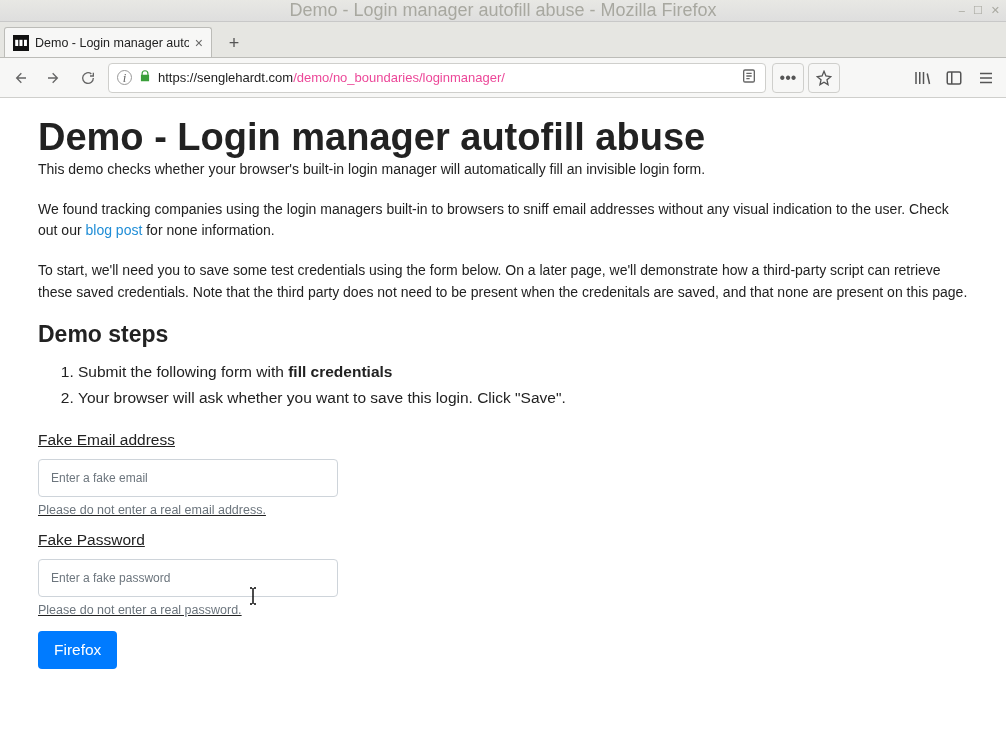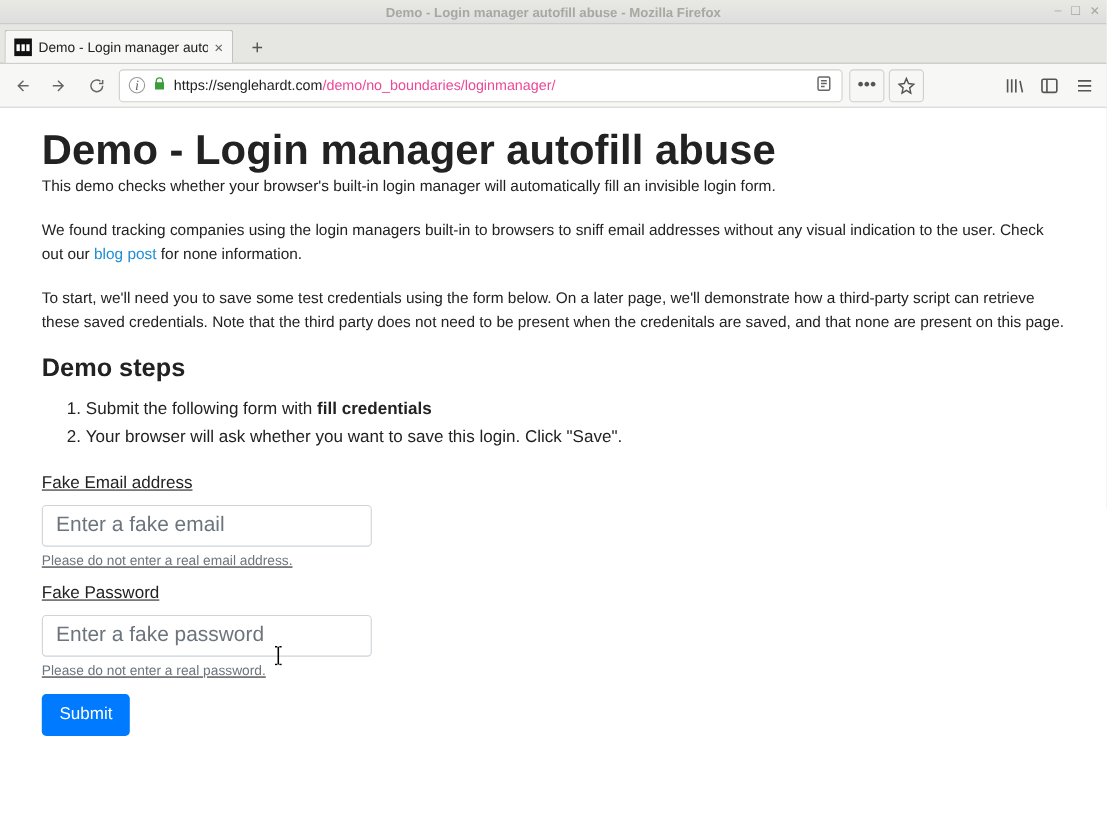--- a/index.html
+++ b/index.html
@@ -14,22 +14,22 @@
       height: 22px;
       background: linear-gradient(to bottom, #e8e8e4, #dedede);
       display: flex;
       align-items: center;
       justify-content: center;
       position: relative;
       border-bottom: 1px solid #c8c8c8;
     }
     .titlebar-text {
       color: #a8a8a0;
-      font-size: 12px;
-      font-weight: bold;
+      font-size: 18px;
+      font-weight: normal;
     }
     .window-controls {
       position: absolute;
       right: 6px;
       display: flex;
       gap: 8px;
       color: #a8a8a0;
       font-size: 11px;
     }
     .tabbar {
@@ -142,21 +142,21 @@
     ol li { font-size: 15.5px; line-height:1.5; margin-bottom:2px; }
     .bold { font-weight: bold; }
     .form-group { margin-bottom: 14px; text-decoration: underline; }
     .form-label { display:block; font-size:15.5px; margin-bottom: 10px; }
     .form-input {
       width: 300px;
       height: 38px;
       border: 1px solid #ced4da;
       border-radius: 4px;
       padding: 0 12px;
-      font-size: 19px;
+      font-size: 12px;
       color:#495057;
     }
     .form-input::placeholder { color:#6c757d; }
     .form-help { font-size:12.5px; color:#6c757d; margin-top:6px; }
     .submit-btn {
       background: #007bff;
       color:#fff;
       border:none;
       border-radius:4px;
       padding: 10px 16px;
@@ -271,18 +271,18 @@
     <input type="text" class="form-input" placeholder="Enter a fake email" style="">
     <div class="form-help">Please do not enter a real email address.</div>
   </div>
 
   <div class="form-group">
     <label class="form-label">Fake Password</label>
     <input type="password" class="form-input" placeholder="Enter a fake password" style="">
     <div class="form-help">Please do not enter a real password.</div>
   </div>
 
-  <button class="submit-btn">Submit</button>
+  <button class="submit-btn">Firefox</button>
 </div>
 
 <svg class="text-cursor" width="10" height="18" viewBox="0 0 10 18">
   <path stroke="#000" stroke-width="1.4" fill="none" d="M2 1h2M6 1h2M5 1v16M2 17h2M6 17h2"></path>
 </svg>
 
 </body></html>

